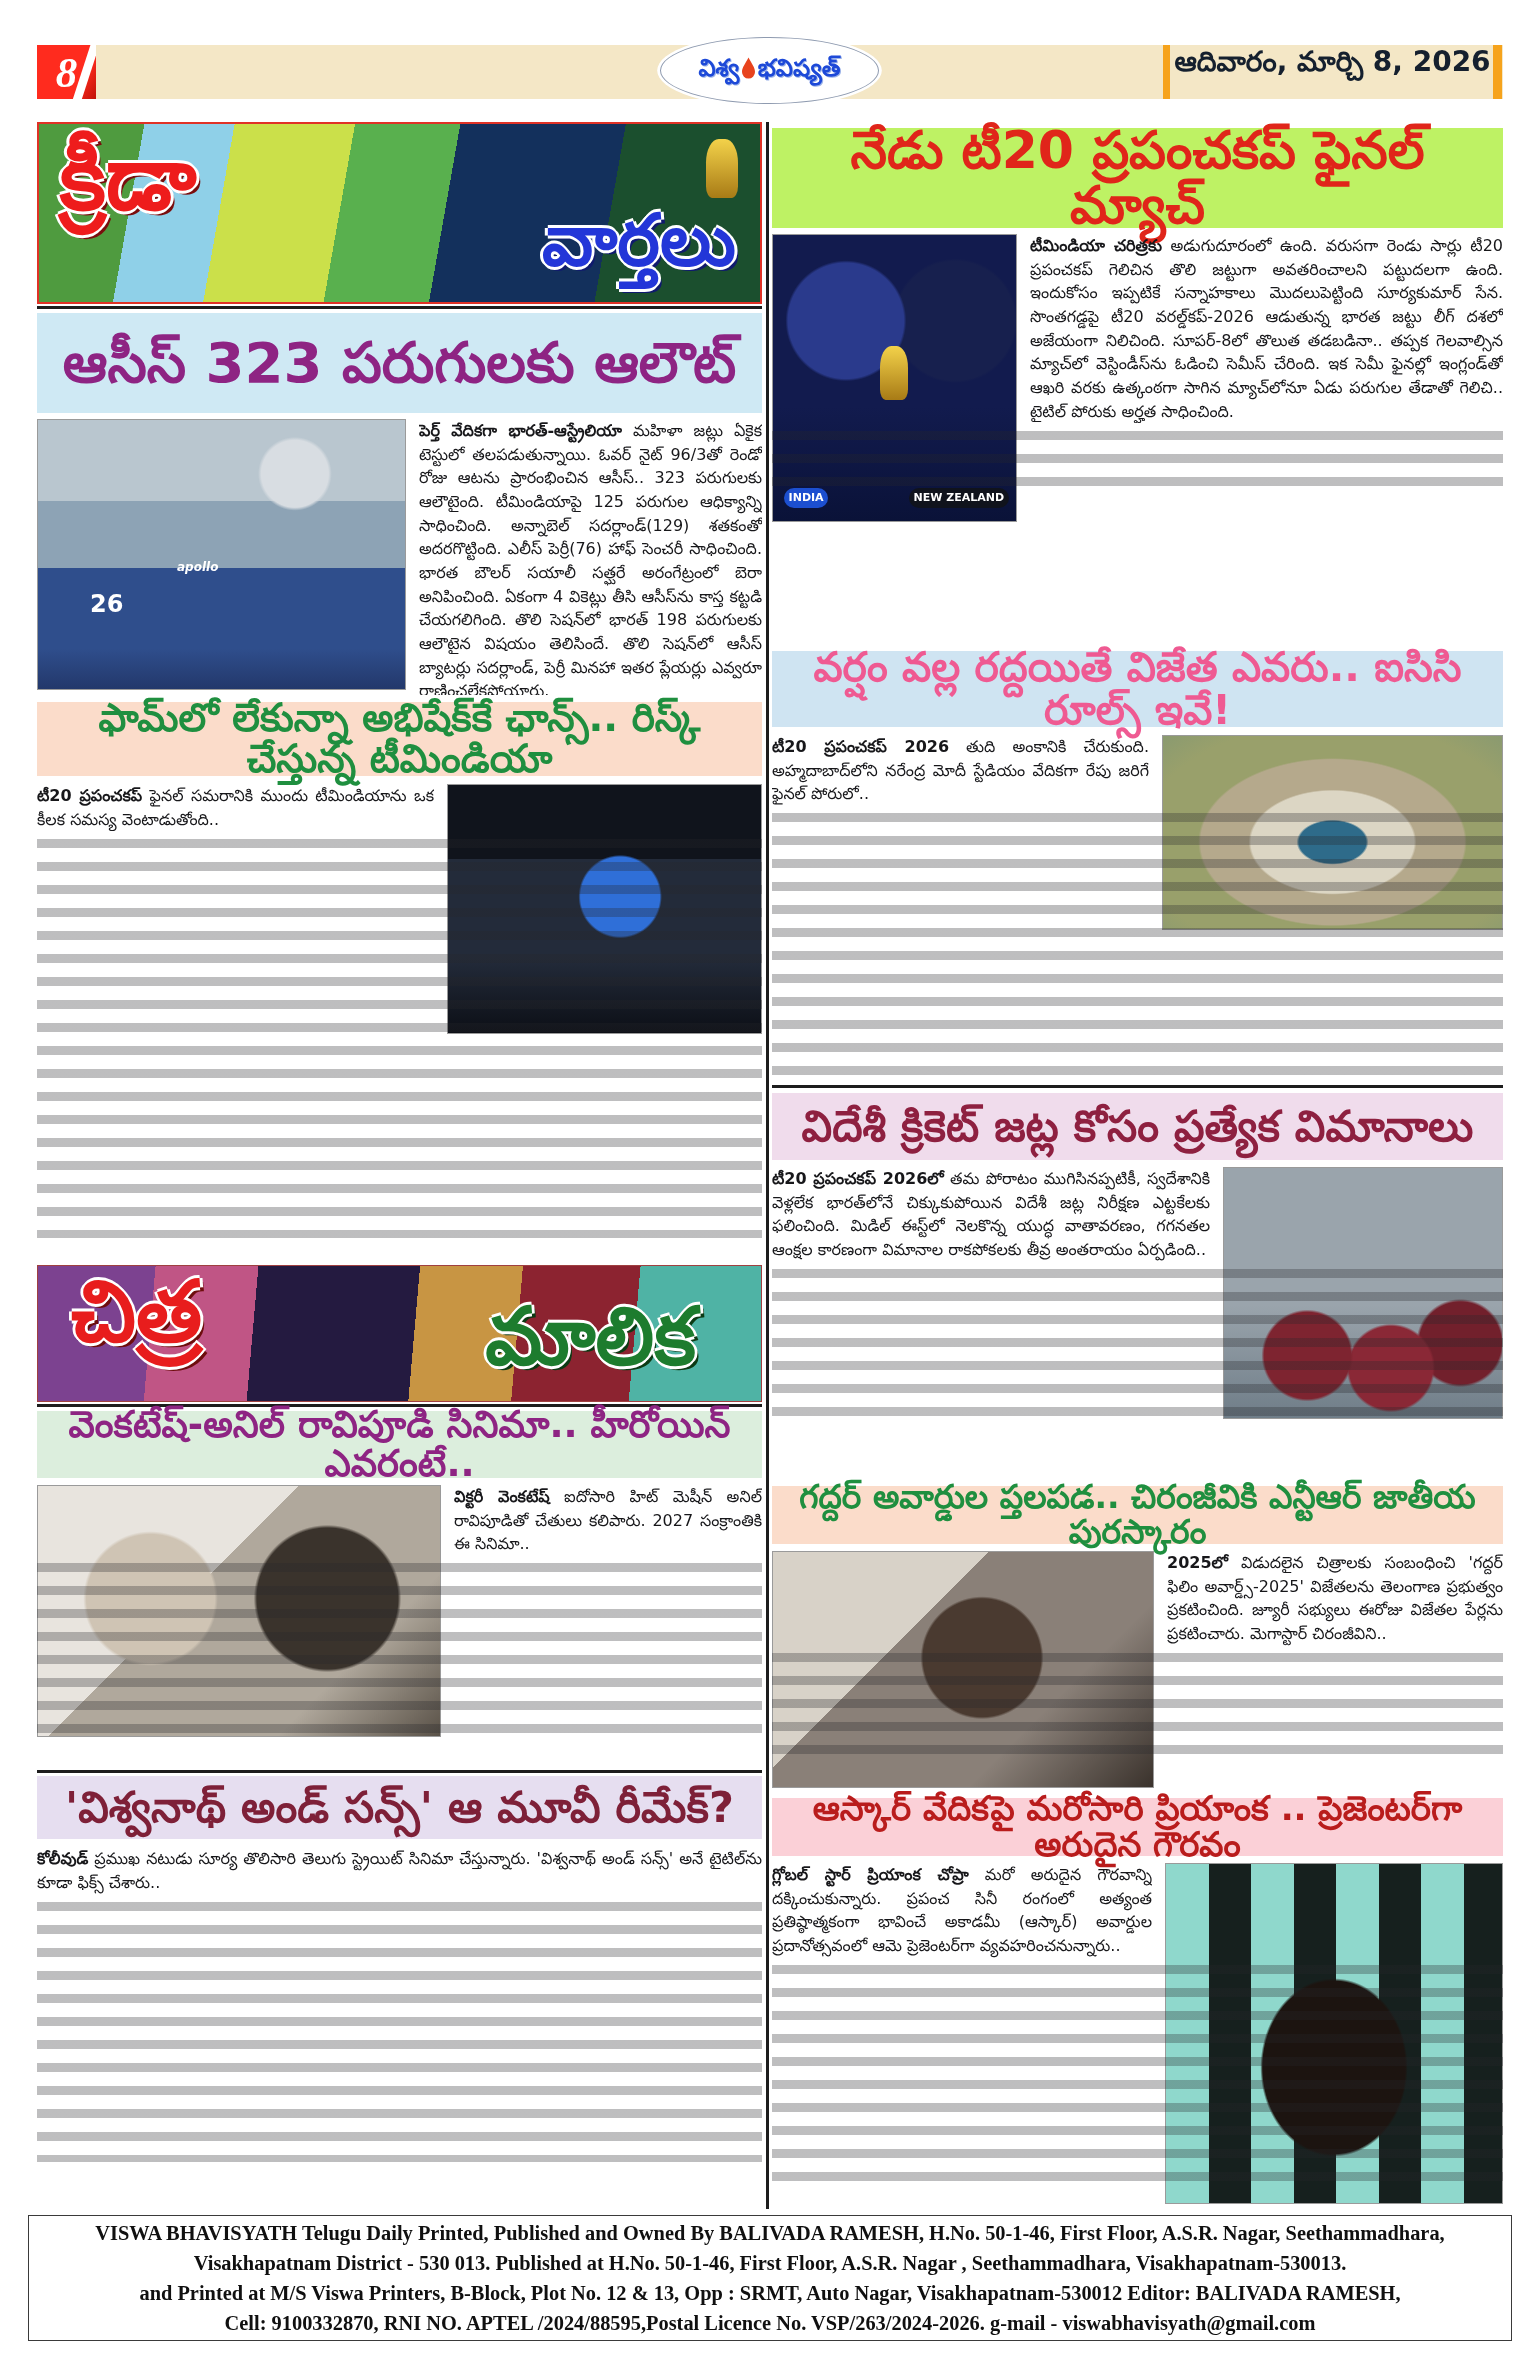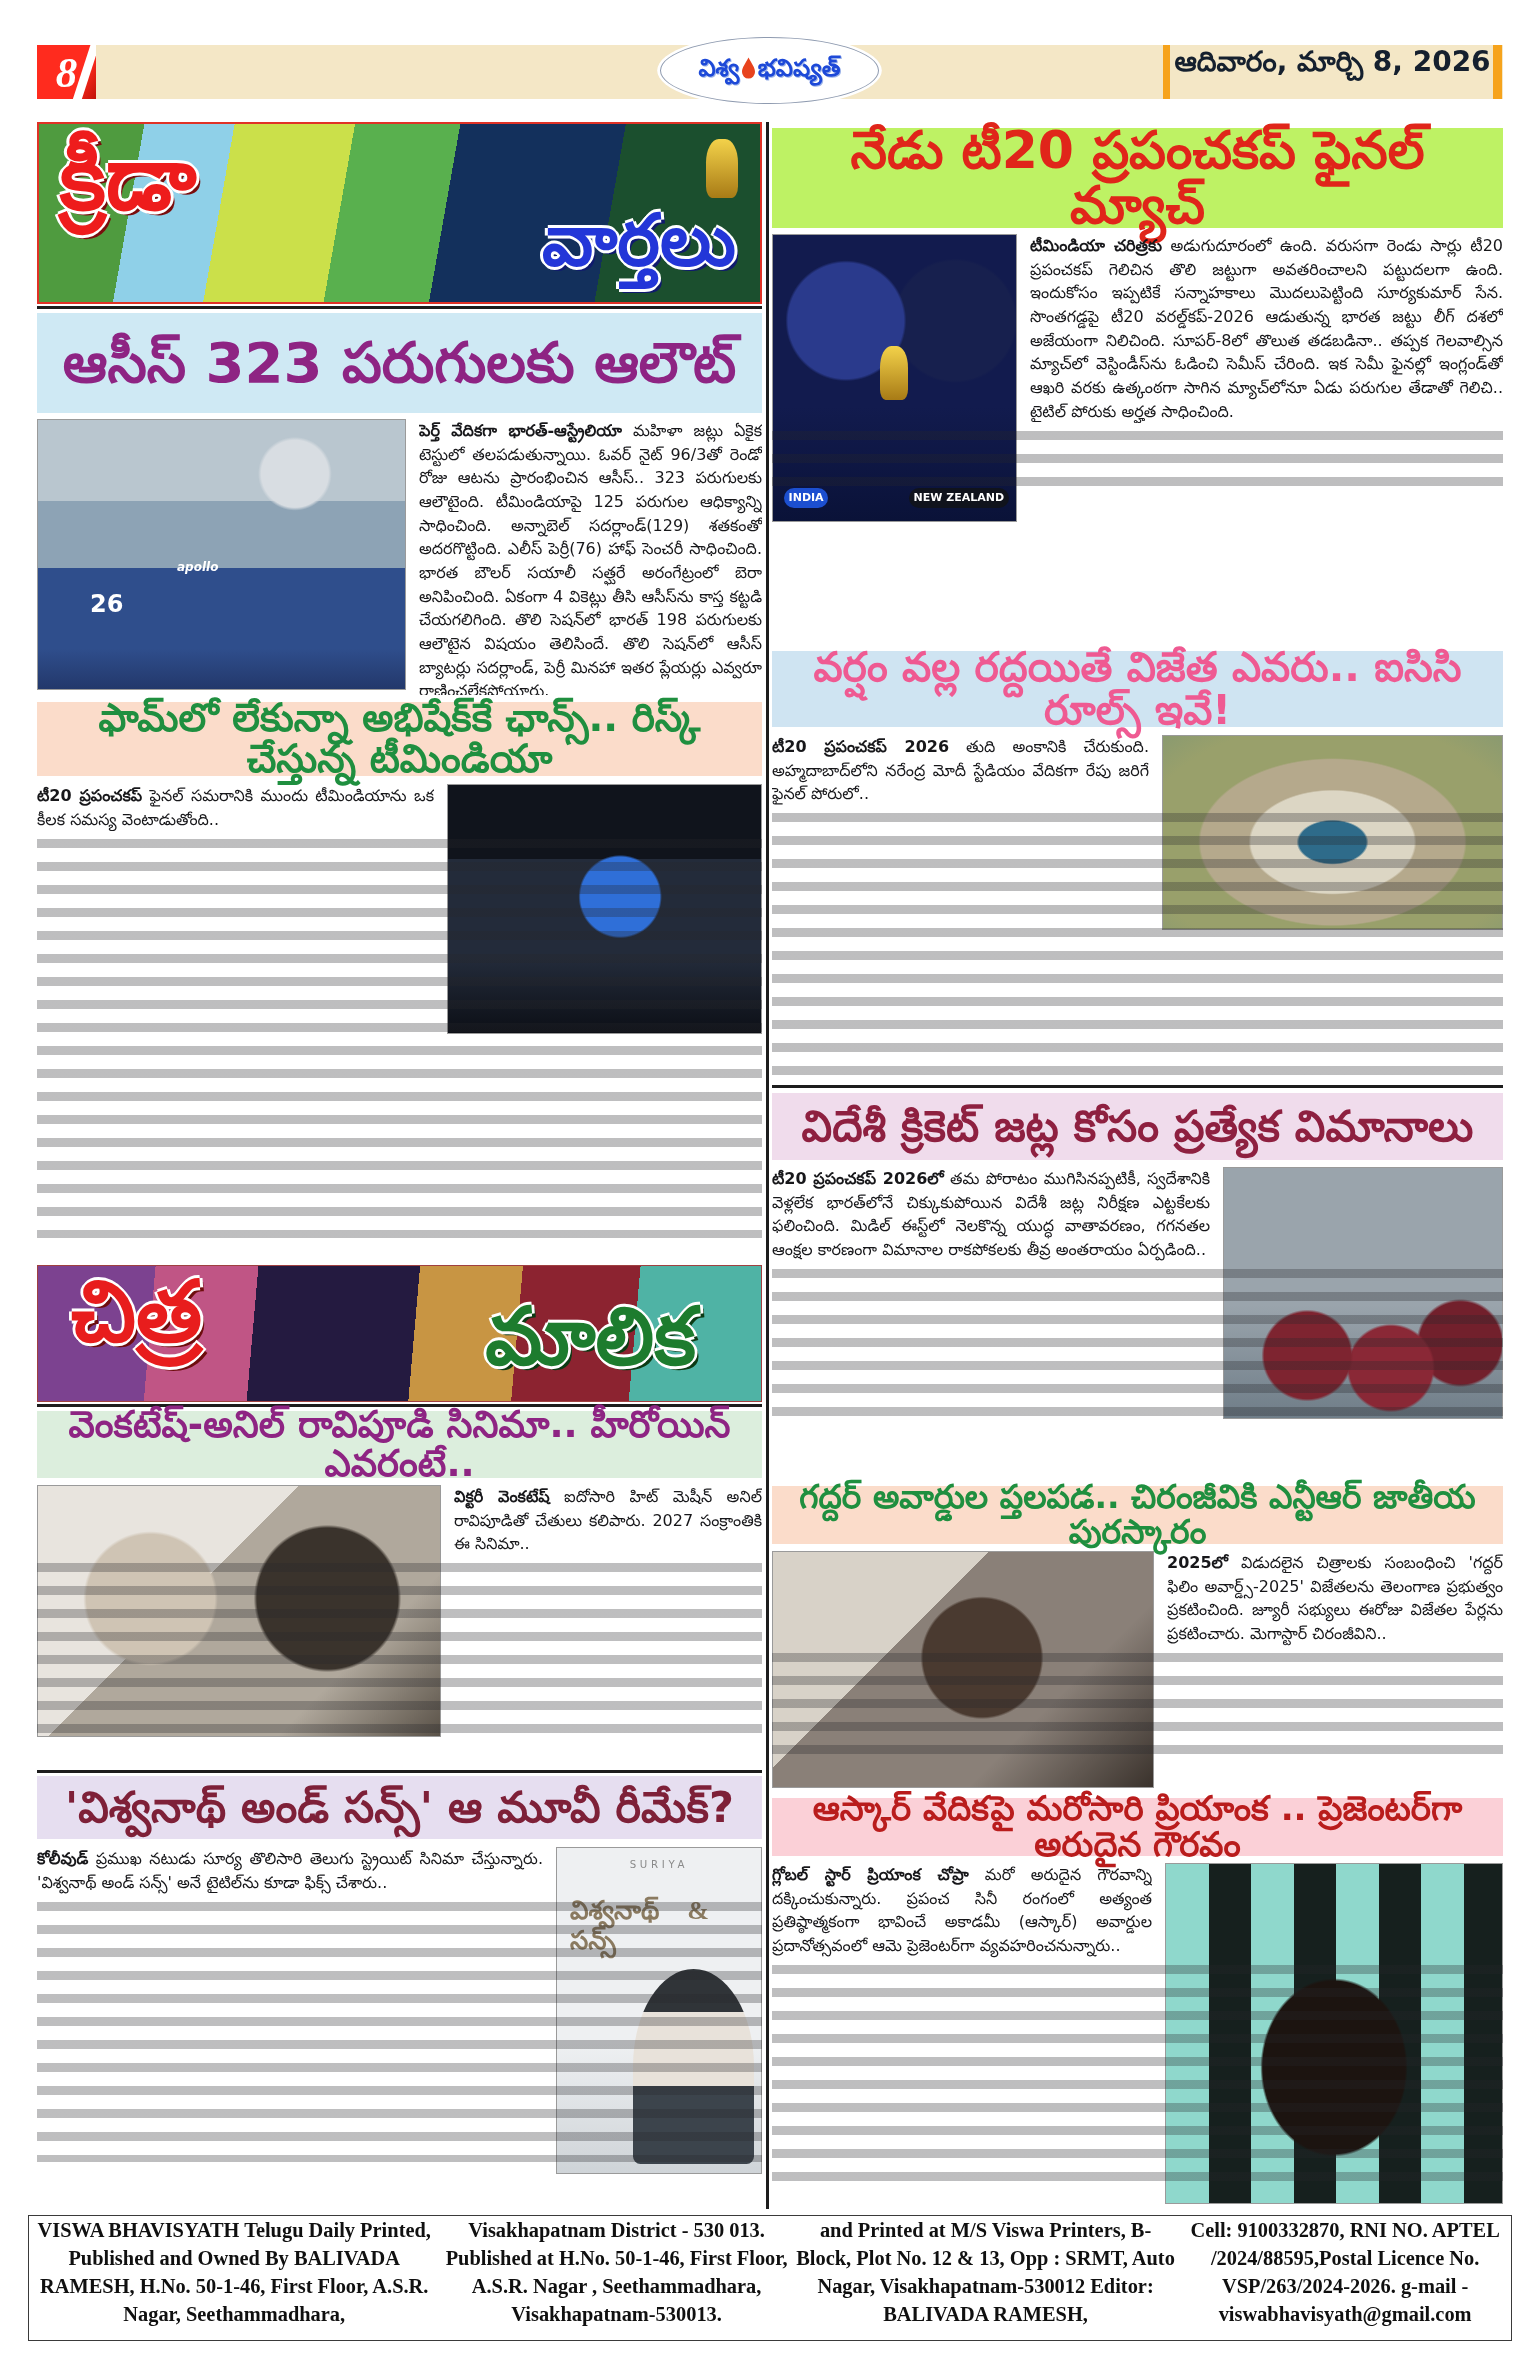--- a/index.html
+++ b/index.html
@@ -120,21 +120,21 @@
   .poster-fig { position:absolute; right:7.4px; bottom:9.3px; width:121px; height:195px; border-radius:50% 50% 7.4px 7.4px;
                 background:linear-gradient(180deg,#303438 0 22%,#e8e2da 22% 60%,#3c444c 60% 100%); }
   .jersey { position:absolute; bottom:13px; font-size:11px; font-weight:bold; color:#fff;
             padding:1.9px 4.6px; border-radius:10px; }
   .jersey.india { left:11px; background:#1c4fd0; }
   .jersey.nz { right:7.4px; background:#10131c; }
   .ph-label { position:absolute; color:#fff; font-weight:bold; }
 
   
   .footer { left:28px; top:2215px; width:1484px; height:126px; border:1.9px solid #3a3a3a;
-            background:#fff; display:flex; flex-direction:row; justify-content:center; gap:1.9px; }
+            background:#fff; display:flex; flex-direction:column; justify-content:center; gap:1.9px; }
   .footer div { text-align:center; font-family:"Liberation Serif", serif; font-weight:bold;
                 font-size:20.4px; line-height:28px; color:#101010; }
 </style>
 </head>
 <body>
 
 <div class="page">
 
   <div class="abs header-band"></div>
   <div class="abs pagenum-box">
@@ -196,25 +196,20 @@
     <div class="photo ph-heroes fl"></div>
     <p><span class="lead">విక్టరీ వెంకటేష్</span><span> ఐదోసారి హిట్ మెషీన్ అనిల్ రావిపూడితో చేతులు కలిపారు. 2027 సంక్రాంతికి ఈ సినిమా..</span></p>
     <div class="greek" style="height:176px;"></div>
   </div>
   <div class="abs rule" style="left:37px;top:1770px;width:725px;height:2.8px;"></div>
 
   <div class="abs hl hl-visw">
     <span>'విశ్వనాథ్ అండ్ సన్స్' ఆ మూవీ రీమేక్?</span>
   </div>
   <div class="abs article art-visw">
-    <div class="photo ph-poster fr">
-      <span class="poster-top">SURIYA</span>
-      <span class="poster-title">విశ్వనాథ్ &amp; సన్స్</span>
-      <span class="poster-fig"></span>
-    </div>
     <p><span class="lead">కోలీవుడ్</span><span> ప్రముఖ నటుడు సూర్య తొలిసారి తెలుగు స్ట్రెయిట్ సినిమా చేస్తున్నారు. 'విశ్వనాథ్ అండ్ సన్స్' అనే టైటిల్‌ను కూడా ఫిక్స్ చేశారు..</span></p>
     <div class="greek" style="height:260px;"></div>
   </div>
 
   <div class="abs hl hl-t20">
     <span>నేడు టీ20 ప్రపంచకప్ ఫైనల్ మ్యాచ్</span>
   </div>
   <div class="abs article art-t20">
     <div class="photo ph-captains fl">
       <span class="trophy" style="left:107px;top:111px;width:28px;height:54px;"></span>

